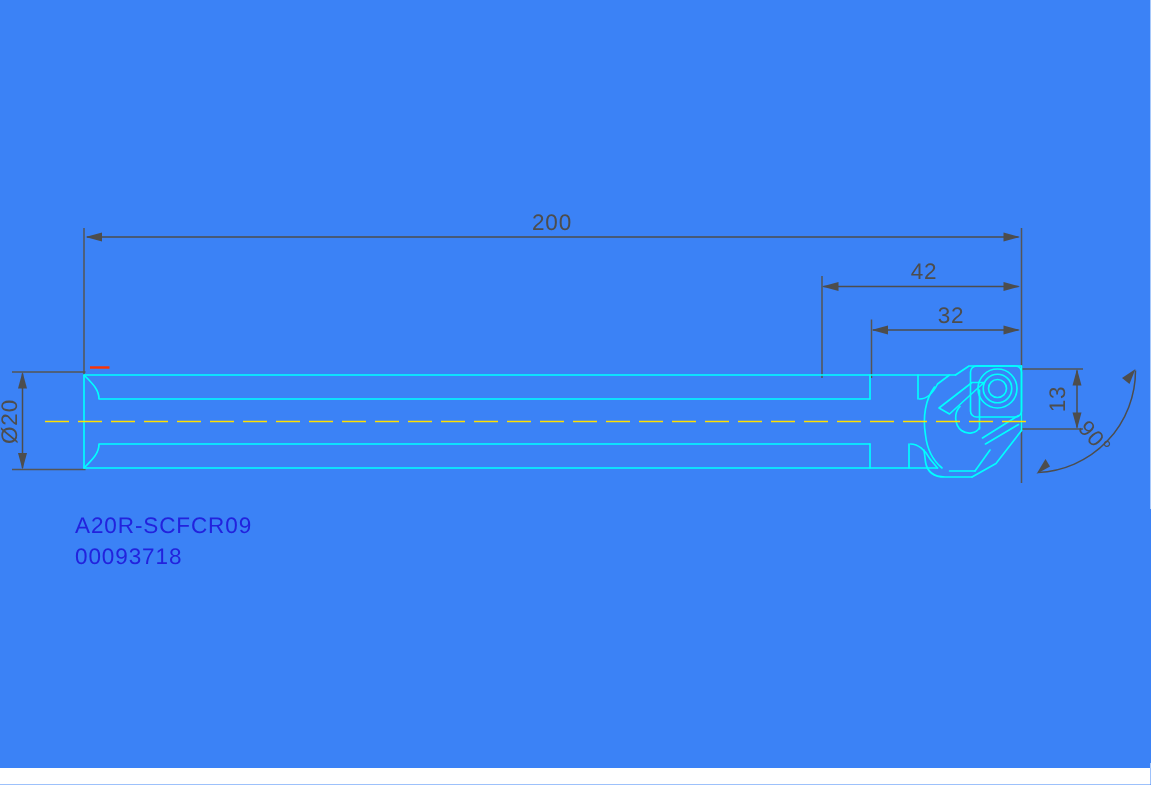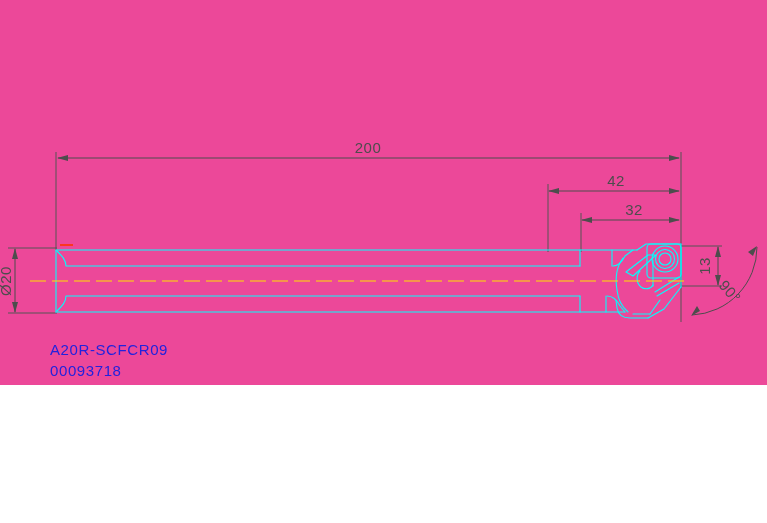--- a/index.html
+++ b/index.html
@@ -3,22 +3,22 @@
 <meta charset="utf-8">
 <style>
   html, body {
     margin: 0;
     padding: 0;
     background: #ffffff;
   }
   #canvas-root {
     position: relative;
     width: 767px;
-    height: 385px;
-    background: #ec4899;
+    height: 512px;
+    background: #3b82f6;
     overflow: hidden;
     font-family: "Liberation Sans", sans-serif;
     text-align: right;
   }
   #drawing-svg {
     position: absolute;
     left: 0;
     top: 0;
     width: 767px;
     height: 523px;

